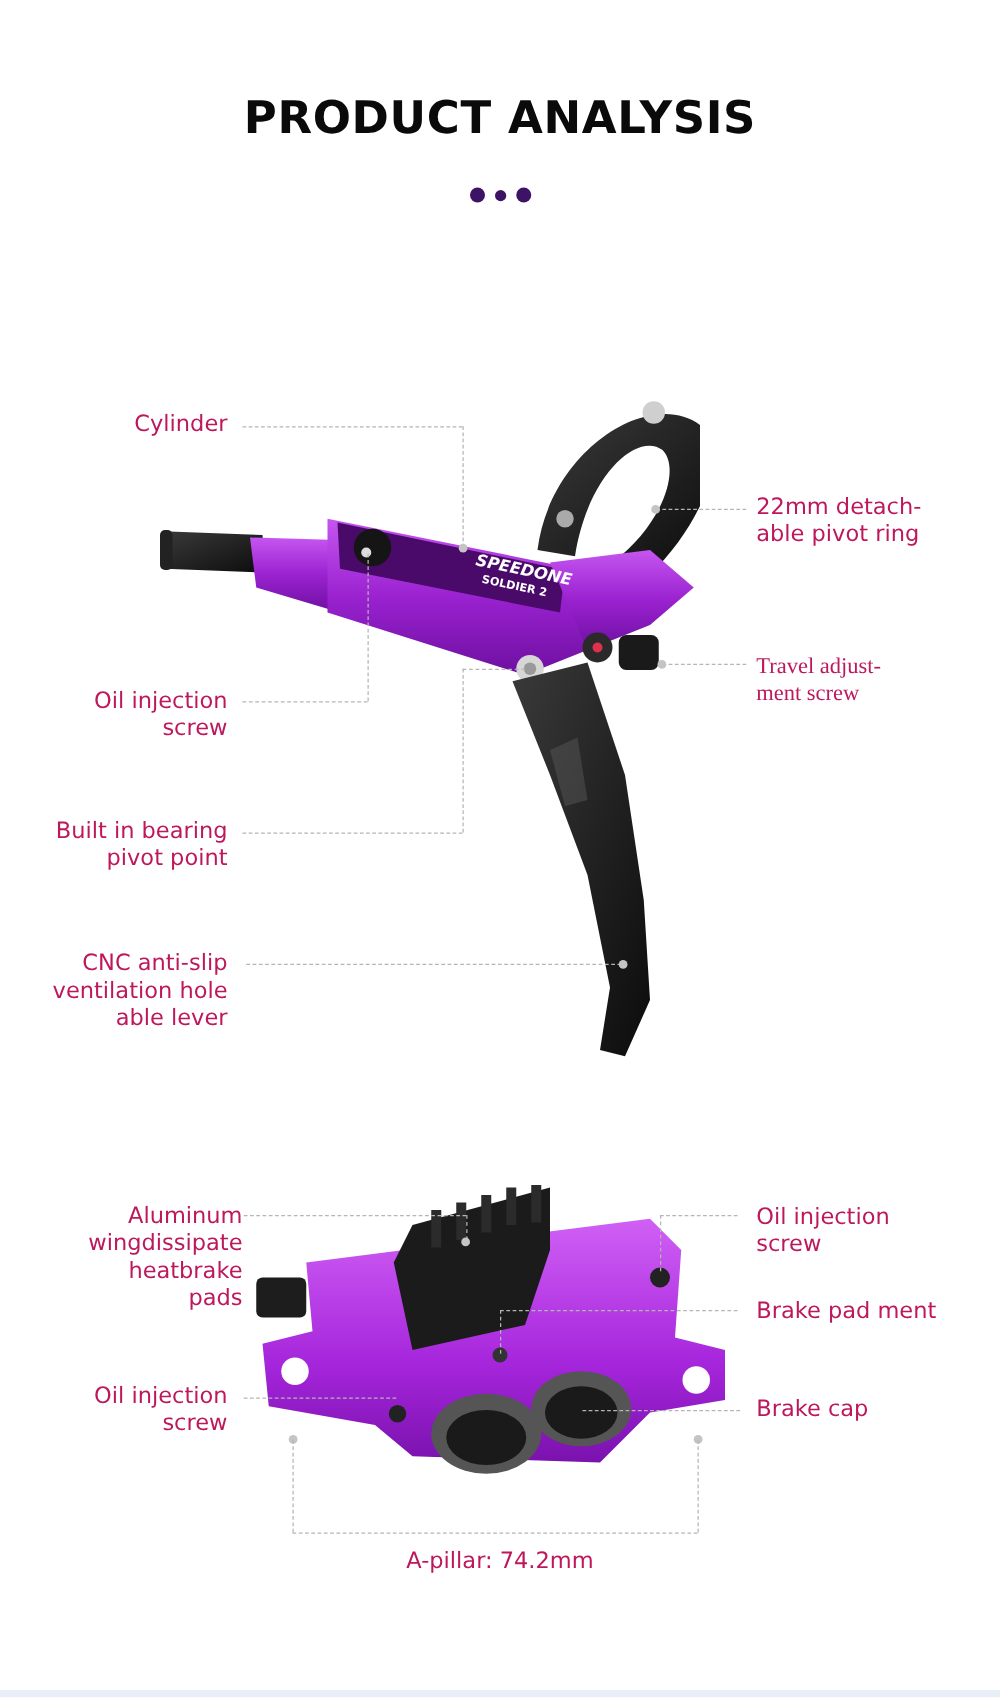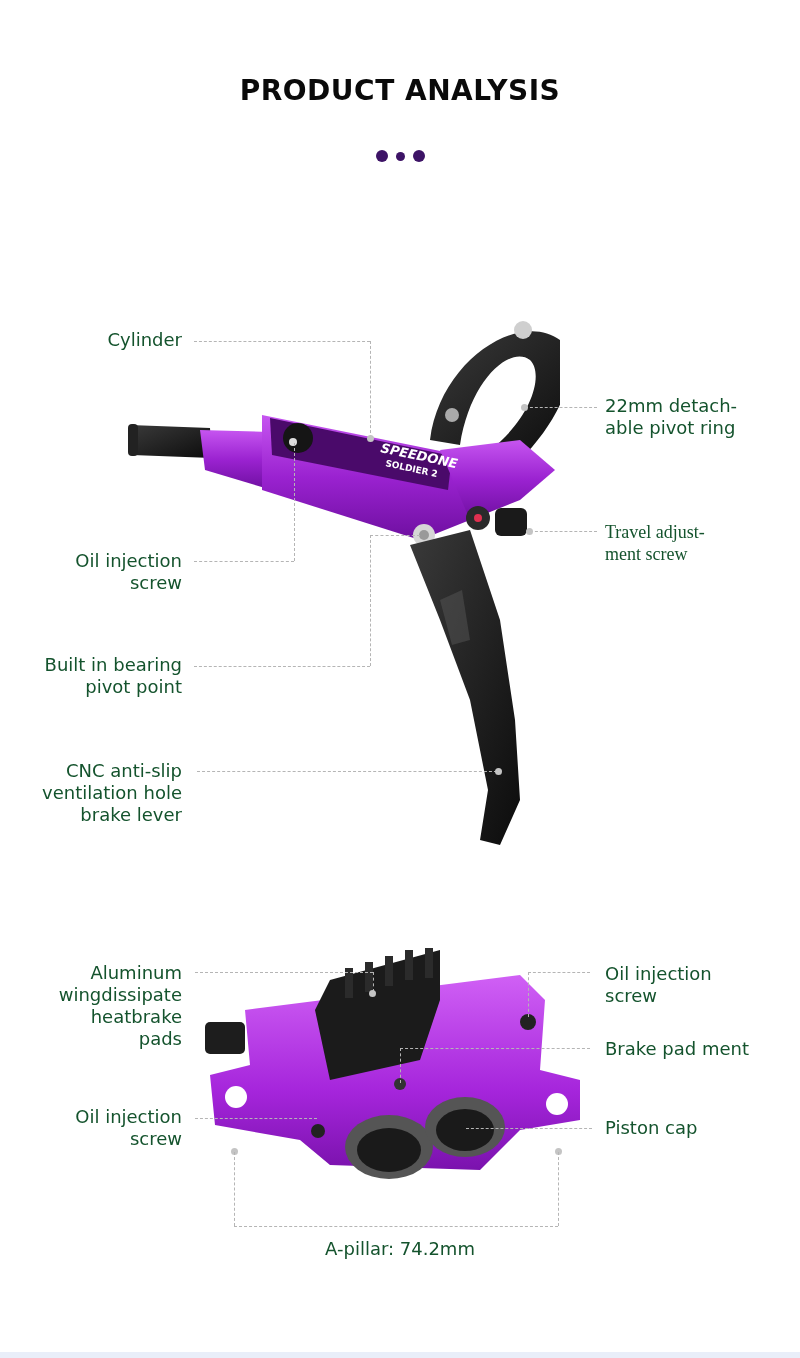--- a/index.html
+++ b/index.html
@@ -1,22 +1,22 @@
 <!DOCTYPE html>
 <html><head>
 <meta charset="utf-8">
 <style>
   html,body{margin:0;padding:0;background:#fff;}
   body{width:800px;height:1358px;position:relative;overflow:hidden;font-family:"Liberation Sans","DejaVu Sans",sans-serif;color:#1a1a1a;}
-  .title{position:absolute;left:0;top:74px;width:800px;text-align:center;font-family:"DejaVu Sans",sans-serif;font-weight:bold;font-size:28px;letter-spacing:0.5px;color:#0a0a0a;}
+  .title{position:absolute;left:0;top:74px;width:800px;text-align:center;font-family:"DejaVu Sans",sans-serif;font-weight:bold;font-size:36px;letter-spacing:0.5px;color:#0a0a0a;}
   .dots{position:absolute;top:150px;left:0;width:800px;display:flex;justify-content:center;align-items:center;gap:8px;}
   .dot{border-radius:50%;background:#3d1366;}
   .dot.big{width:12px;height:12px;}
   .dot.small{width:9px;height:9px;}
-  .label{position:absolute;font-size:18px;line-height:22px;color:#14532d;font-family:"DejaVu Sans",sans-serif;white-space:pre-line;}
+  .label{position:absolute;font-size:18px;line-height:22px;color:#be185d;font-family:"DejaVu Sans",sans-serif;white-space:pre-line;}
   .label.left{text-align:right;width:182px;left:0;}
   .label.right{text-align:left;left:605px;}
   .dash{position:absolute;border-color:#b5b5b5;}
   .h{border-top:1.5px dashed #b5b5b5;height:0;}
   .v{border-left:1.5px dashed #b5b5b5;width:0;}
   .pin{position:absolute;width:7px;height:7px;border-radius:50%;background:#c4c4c4;}
   .footer-band{position:absolute;left:0;top:1352px;width:800px;height:6px;background:#e9eef9;}
   svg{position:absolute;}
 </style>
 </head>
@@ -81,21 +81,21 @@
 <div class="dash v" style="left:294px;top:443px;height:118px;"></div>
 
 <div class="label left" style="top:654px;">Built in bearing
 pivot point</div>
 <div class="dash h" style="left:194px;top:666px;width:176px;"></div>
 <div class="dash v" style="left:370px;top:535px;height:131px;"></div>
 <div class="dash h" style="left:370px;top:535px;width:50px;"></div>
 
 <div class="label left" style="top:760px;">CNC anti-slip
 ventilation hole
-brake lever</div>
+able lever</div>
 <div class="dash h" style="left:197px;top:771px;width:300px;"></div>
 <div class="pin" style="left:495px;top:768px;"></div>
 
 <div class="label right" style="top:395px;">22mm detach-
 able pivot ring</div>
 <div class="dash h" style="left:525px;top:407px;width:72px;"></div>
 <div class="pin" style="left:521px;top:404px;"></div>
 
 <div class="label right" style="top:521px;font-family:Liberation Serif, serif;">Travel adjust-
 ment screw</div>
@@ -128,42 +128,42 @@
   <ellipse cx="389" cy="1147" rx="44" ry="32" fill="#555"></ellipse>
   <ellipse cx="389" cy="1150" rx="32" ry="22" fill="#1a1a1a"></ellipse>
   <ellipse cx="465" cy="1127" rx="40" ry="30" fill="#555"></ellipse>
   <ellipse cx="465" cy="1130" rx="29" ry="21" fill="#1a1a1a"></ellipse>
 
   <circle cx="528" cy="1022" r="8" fill="#222"></circle>
   <circle cx="318" cy="1131" r="7" fill="#222"></circle>
   <circle cx="400" cy="1084" r="6" fill="#333"></circle>
 </svg>
 
-<div class="label left" style="top:962px;">Aluminum
+<div class="label left" style="top:962px;padding-left:12px;">Aluminum
 wingdissipate
 heatbrake
 pads</div>
 <div class="dash h" style="left:195px;top:972px;width:178px;"></div>
 <div class="dash v" style="left:373px;top:972px;height:20px;"></div>
 <div class="pin" style="left:369px;top:990px;"></div>
 
 <div class="label left" style="top:1106px;">Oil injection
 screw</div>
 <div class="dash h" style="left:195px;top:1118px;width:122px;"></div>
 
 <div class="label right" style="top:963px;">Oil injection
 screw</div>
 <div class="dash h" style="left:528px;top:972px;width:62px;"></div>
 <div class="dash v" style="left:528px;top:972px;height:45px;"></div>
 
 <div class="label right" style="top:1038px;">Brake pad ment</div>
 <div class="dash h" style="left:400px;top:1048px;width:190px;"></div>
 <div class="dash v" style="left:400px;top:1048px;height:35px;"></div>
 
-<div class="label right" style="top:1117px;">Piston cap</div>
+<div class="label right" style="top:1117px;">Brake cap</div>
 <div class="dash h" style="left:466px;top:1128px;width:126px;"></div>
 
 <div class="pin" style="left:231px;top:1148px;"></div>
 <div class="pin" style="left:555px;top:1148px;"></div>
 <div class="dash v" style="left:234px;top:1152px;height:74px;"></div>
 <div class="dash v" style="left:558px;top:1152px;height:74px;"></div>
 <div class="dash h" style="left:234px;top:1226px;width:324px;"></div>
 <div class="label" style="top:1238px;left:0;width:800px;text-align:center;">A-pillar: 74.2mm</div>
 
 <div class="footer-band"></div>

